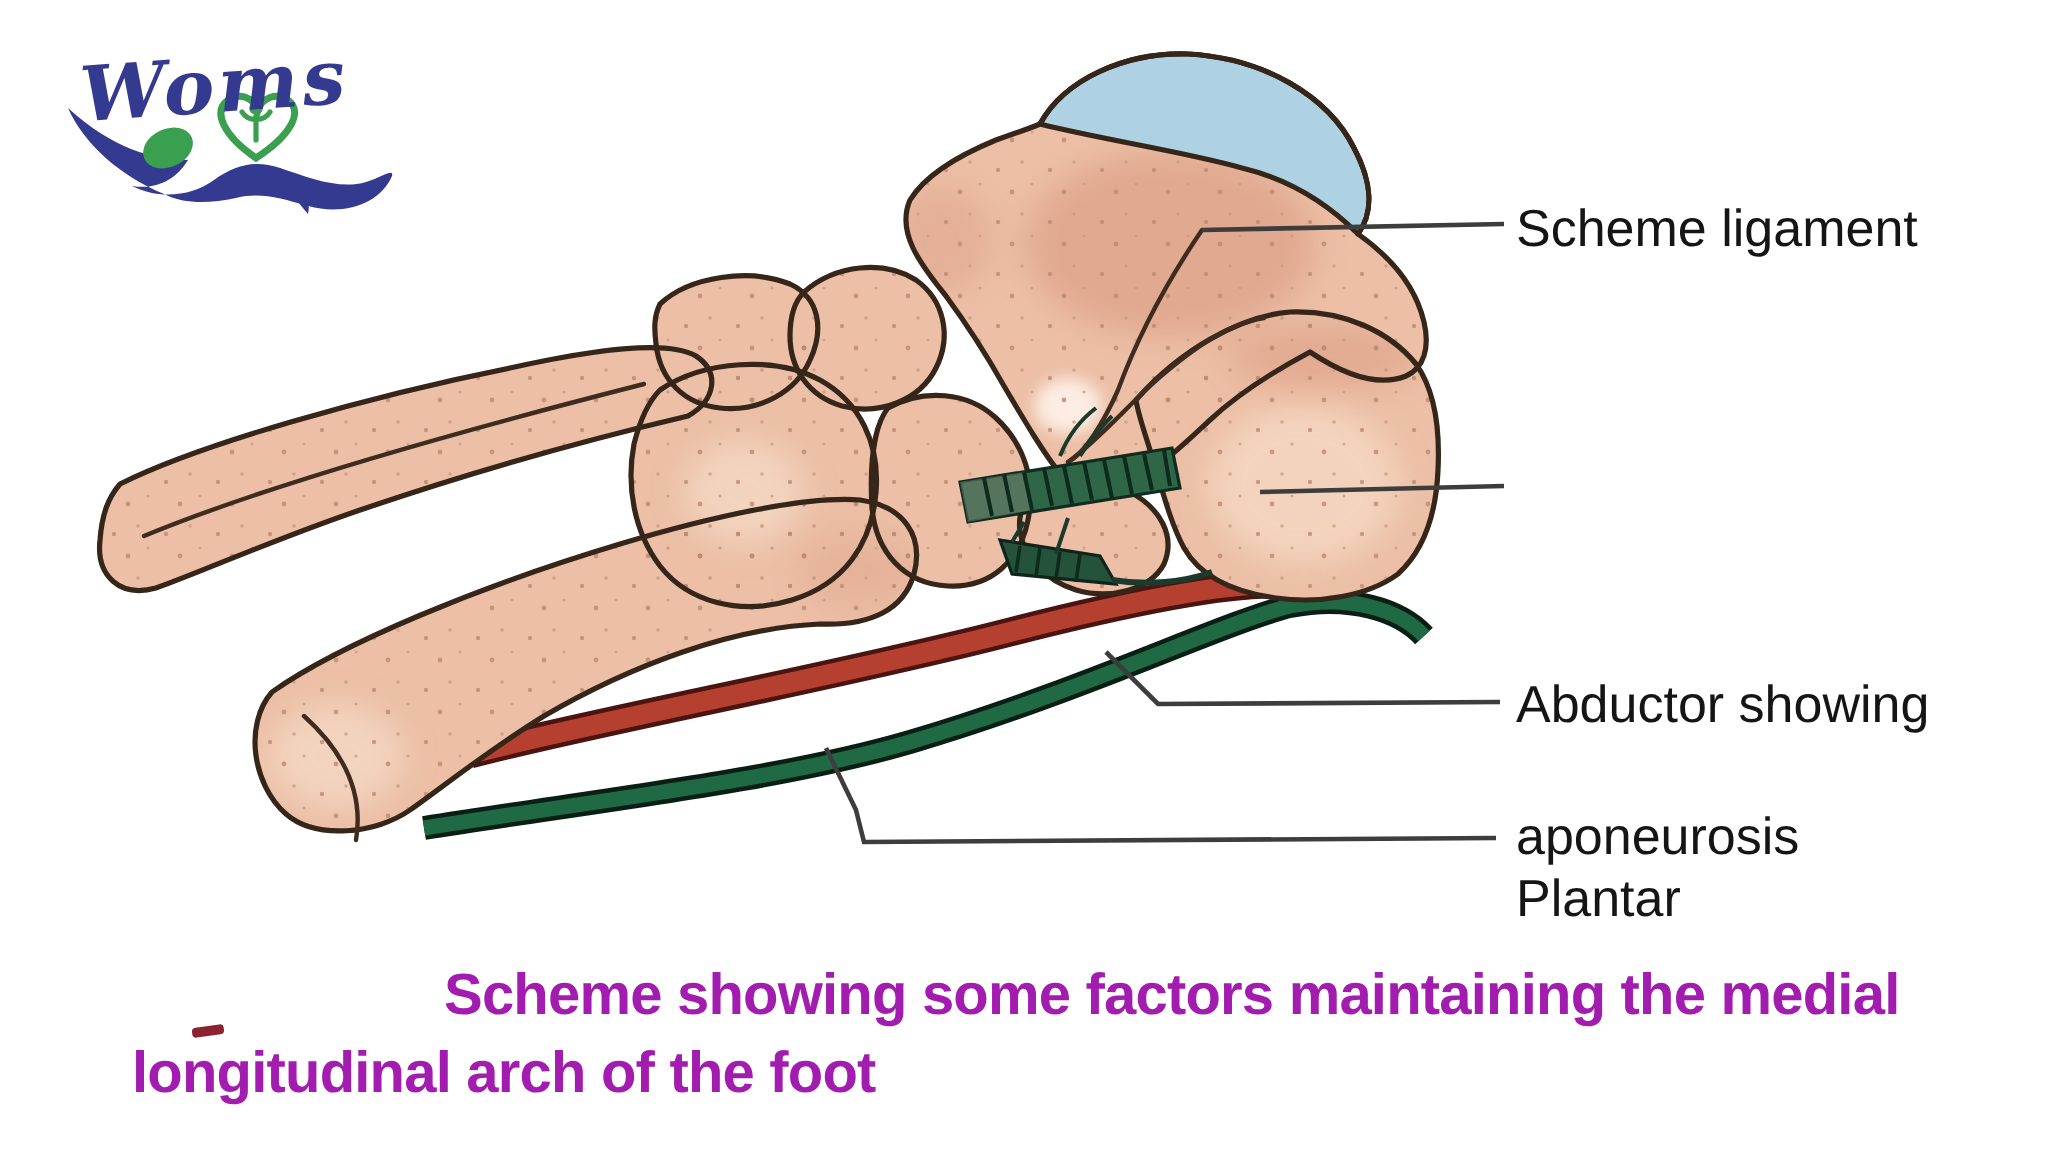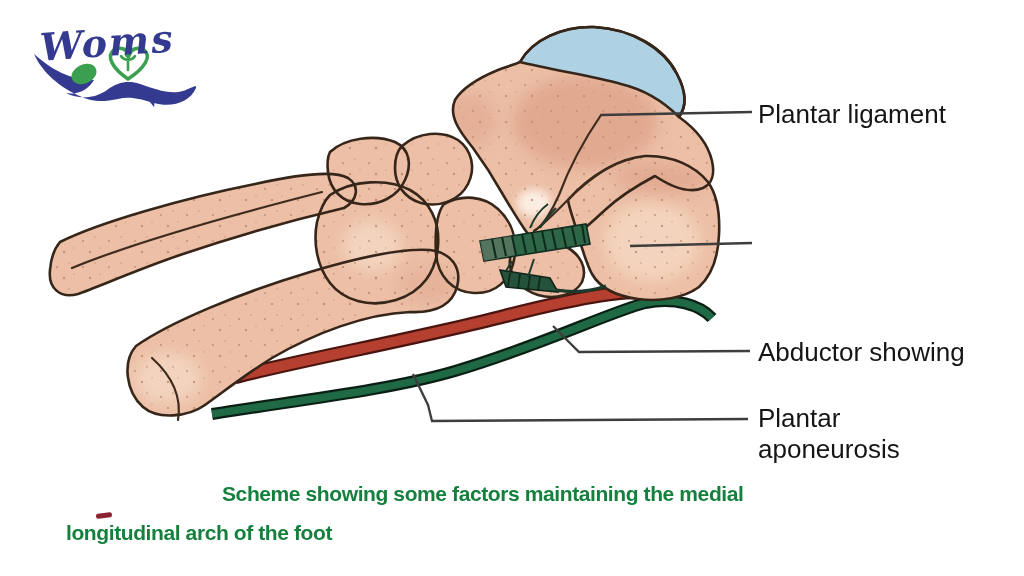--- a/index.html
+++ b/index.html
@@ -7,22 +7,22 @@
          font-family:"Liberation Sans",sans-serif;}
   .art{position:absolute;left:0;top:0;width:1024px;height:576px;}
   
   .bone-fill{fill:#ecbfa6;}
   .bone-speck{fill:url(#speckle);}
   .bone-outline{fill:none;stroke:#362519;stroke-width:2.6;stroke-linejoin:round;stroke-linecap:round;}
   .inner-line{fill:none;stroke:#3f2c1e;stroke-width:2.2;stroke-linecap:round;}
   .leader{fill:none;stroke:#3d3d3d;stroke-width:2.3;}
   
   .lbl{position:absolute;font-size:26px;line-height:31px;color:#151515;white-space:nowrap;}
-  .caption-line{position:absolute;font-size:21px;font-weight:600;letter-spacing:-0.4px;
-                color:#15803d;white-space:nowrap;}
+  .caption-line{position:absolute;font-size:29px;font-weight:600;letter-spacing:-0.4px;
+                color:#a21caf;white-space:nowrap;}
   .red-tick{position:absolute;left:96px;top:513px;width:16px;height:5px;background:#8c2230;
             border-radius:2px;transform:rotate(-8deg);}
   
   .logo{position:absolute;left:28px;top:12px;width:190px;height:100px;}
   .logo-text{position:absolute;left:12px;top:8px;font-family:"DejaVu Serif",serif;
              font-style:italic;font-weight:700;font-size:38px;letter-spacing:2px;
              color:#333a8f;transform:rotate(-4deg);}
   .logo-art{position:absolute;left:0;top:0;width:190px;height:100px;}
 </style>
 </head>
@@ -188,27 +188,27 @@
            C32,76 14,60 6,42 Z"></path>
       <path fill="#333a8f" d="M112,72 C122,78 128,86 126,95 C120,88 114,80 112,72 Z"></path>
       <ellipse cx="56" cy="62" rx="13" ry="9.5" transform="rotate(-25 56 62)" fill="#3aa04f"></ellipse>
       <path fill="none" stroke="#3aa04f" stroke-width="3.5" d="M100,67 C84,56 78,44 86,38 C92,34 99,37 101,43 C103,37 110,34 116,38 C124,44 117,56 100,67 Z"></path>
       <circle cx="100" cy="42" r="3.4" fill="#3aa04f"></circle>
       <path fill="none" stroke="#3aa04f" stroke-width="2.6" stroke-linecap="round" d="M100,46 L100,58 M93,44 C96,49 104,49 107,44"></path>
     </svg>
     <div class="logo-text">Woms</div>
   </div>
 
-  <div class="lbl" style="left:758px;top:99px">Plantar ligament</div>
+  <div class="lbl" style="left:758px;top:99px">Scheme ligament</div>
 
 
   <div class="lbl" style="left:758px;top:337px">Abductor showing</div>
 
   <div class="lbl" style="left:758px;top:403px">
+    <div>aponeurosis</div>
     <div>Plantar</div>
-    <div>aponeurosis</div>
   </div>
 
   <div class="caption-line" style="left:222px;top:482px">Scheme showing some factors maintaining the medial</div>
   <div class="caption-line" style="left:66px;top:521px">longitudinal arch of the foot</div>
   <div class="red-tick"></div>
 
 </div>
 
 </body></html>

